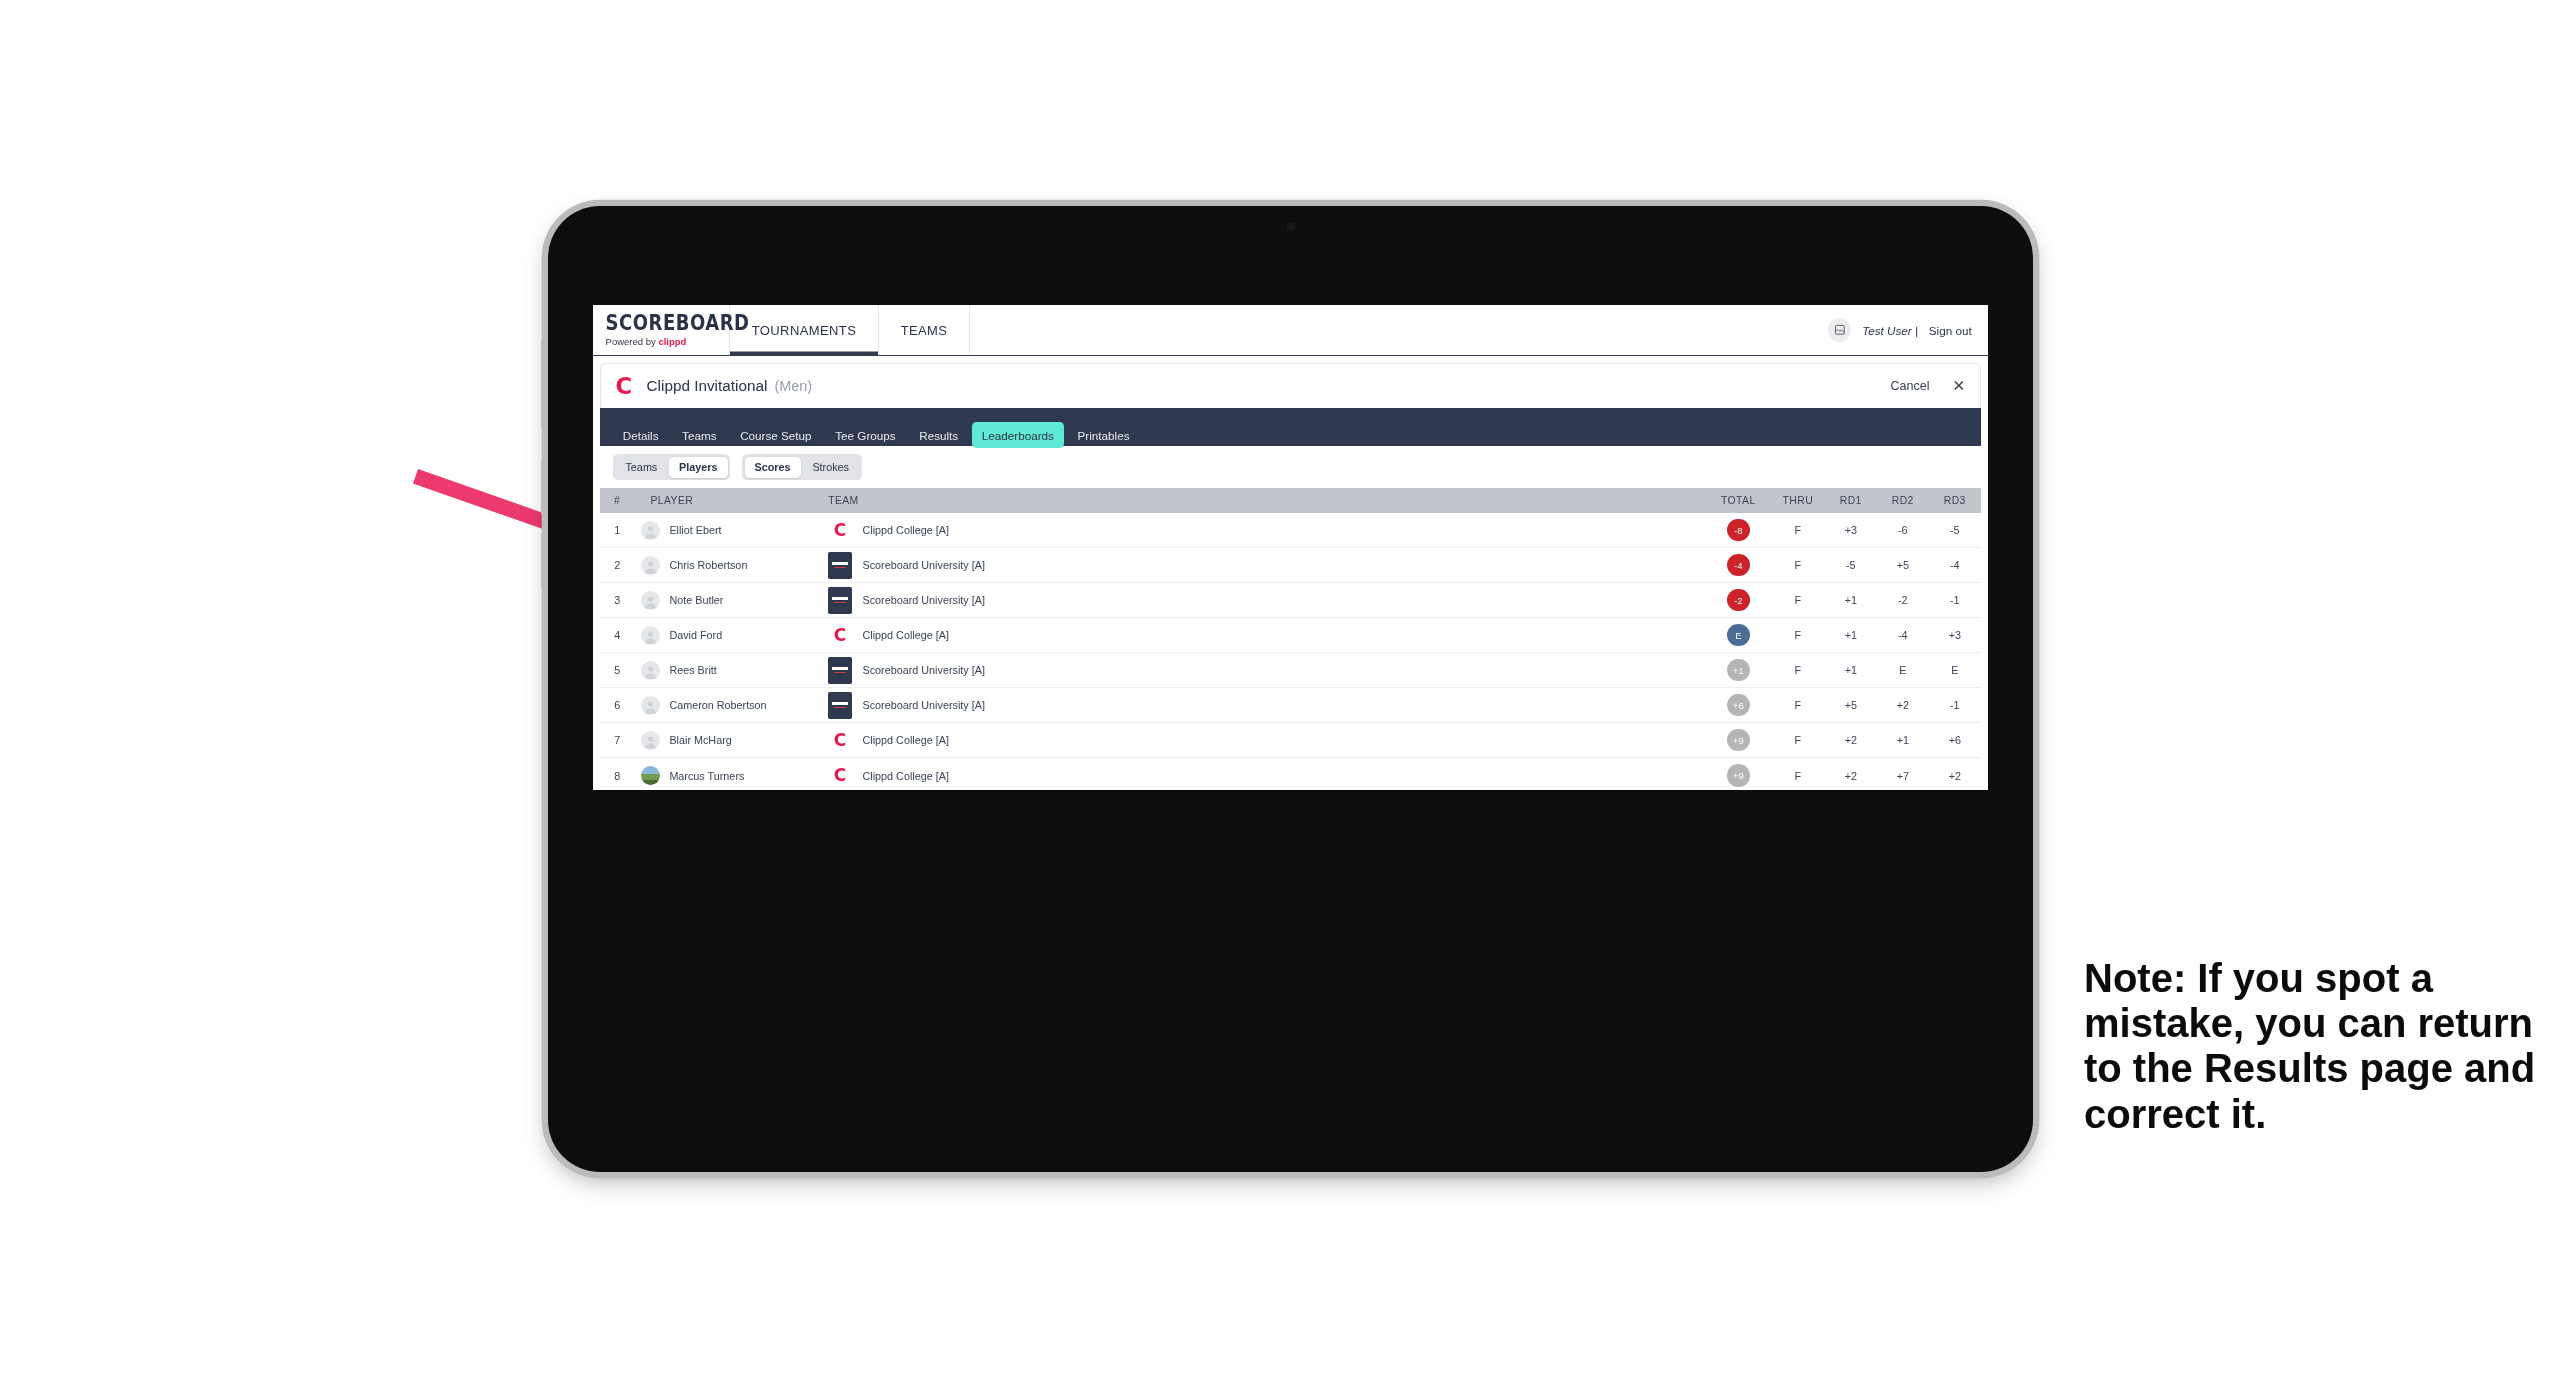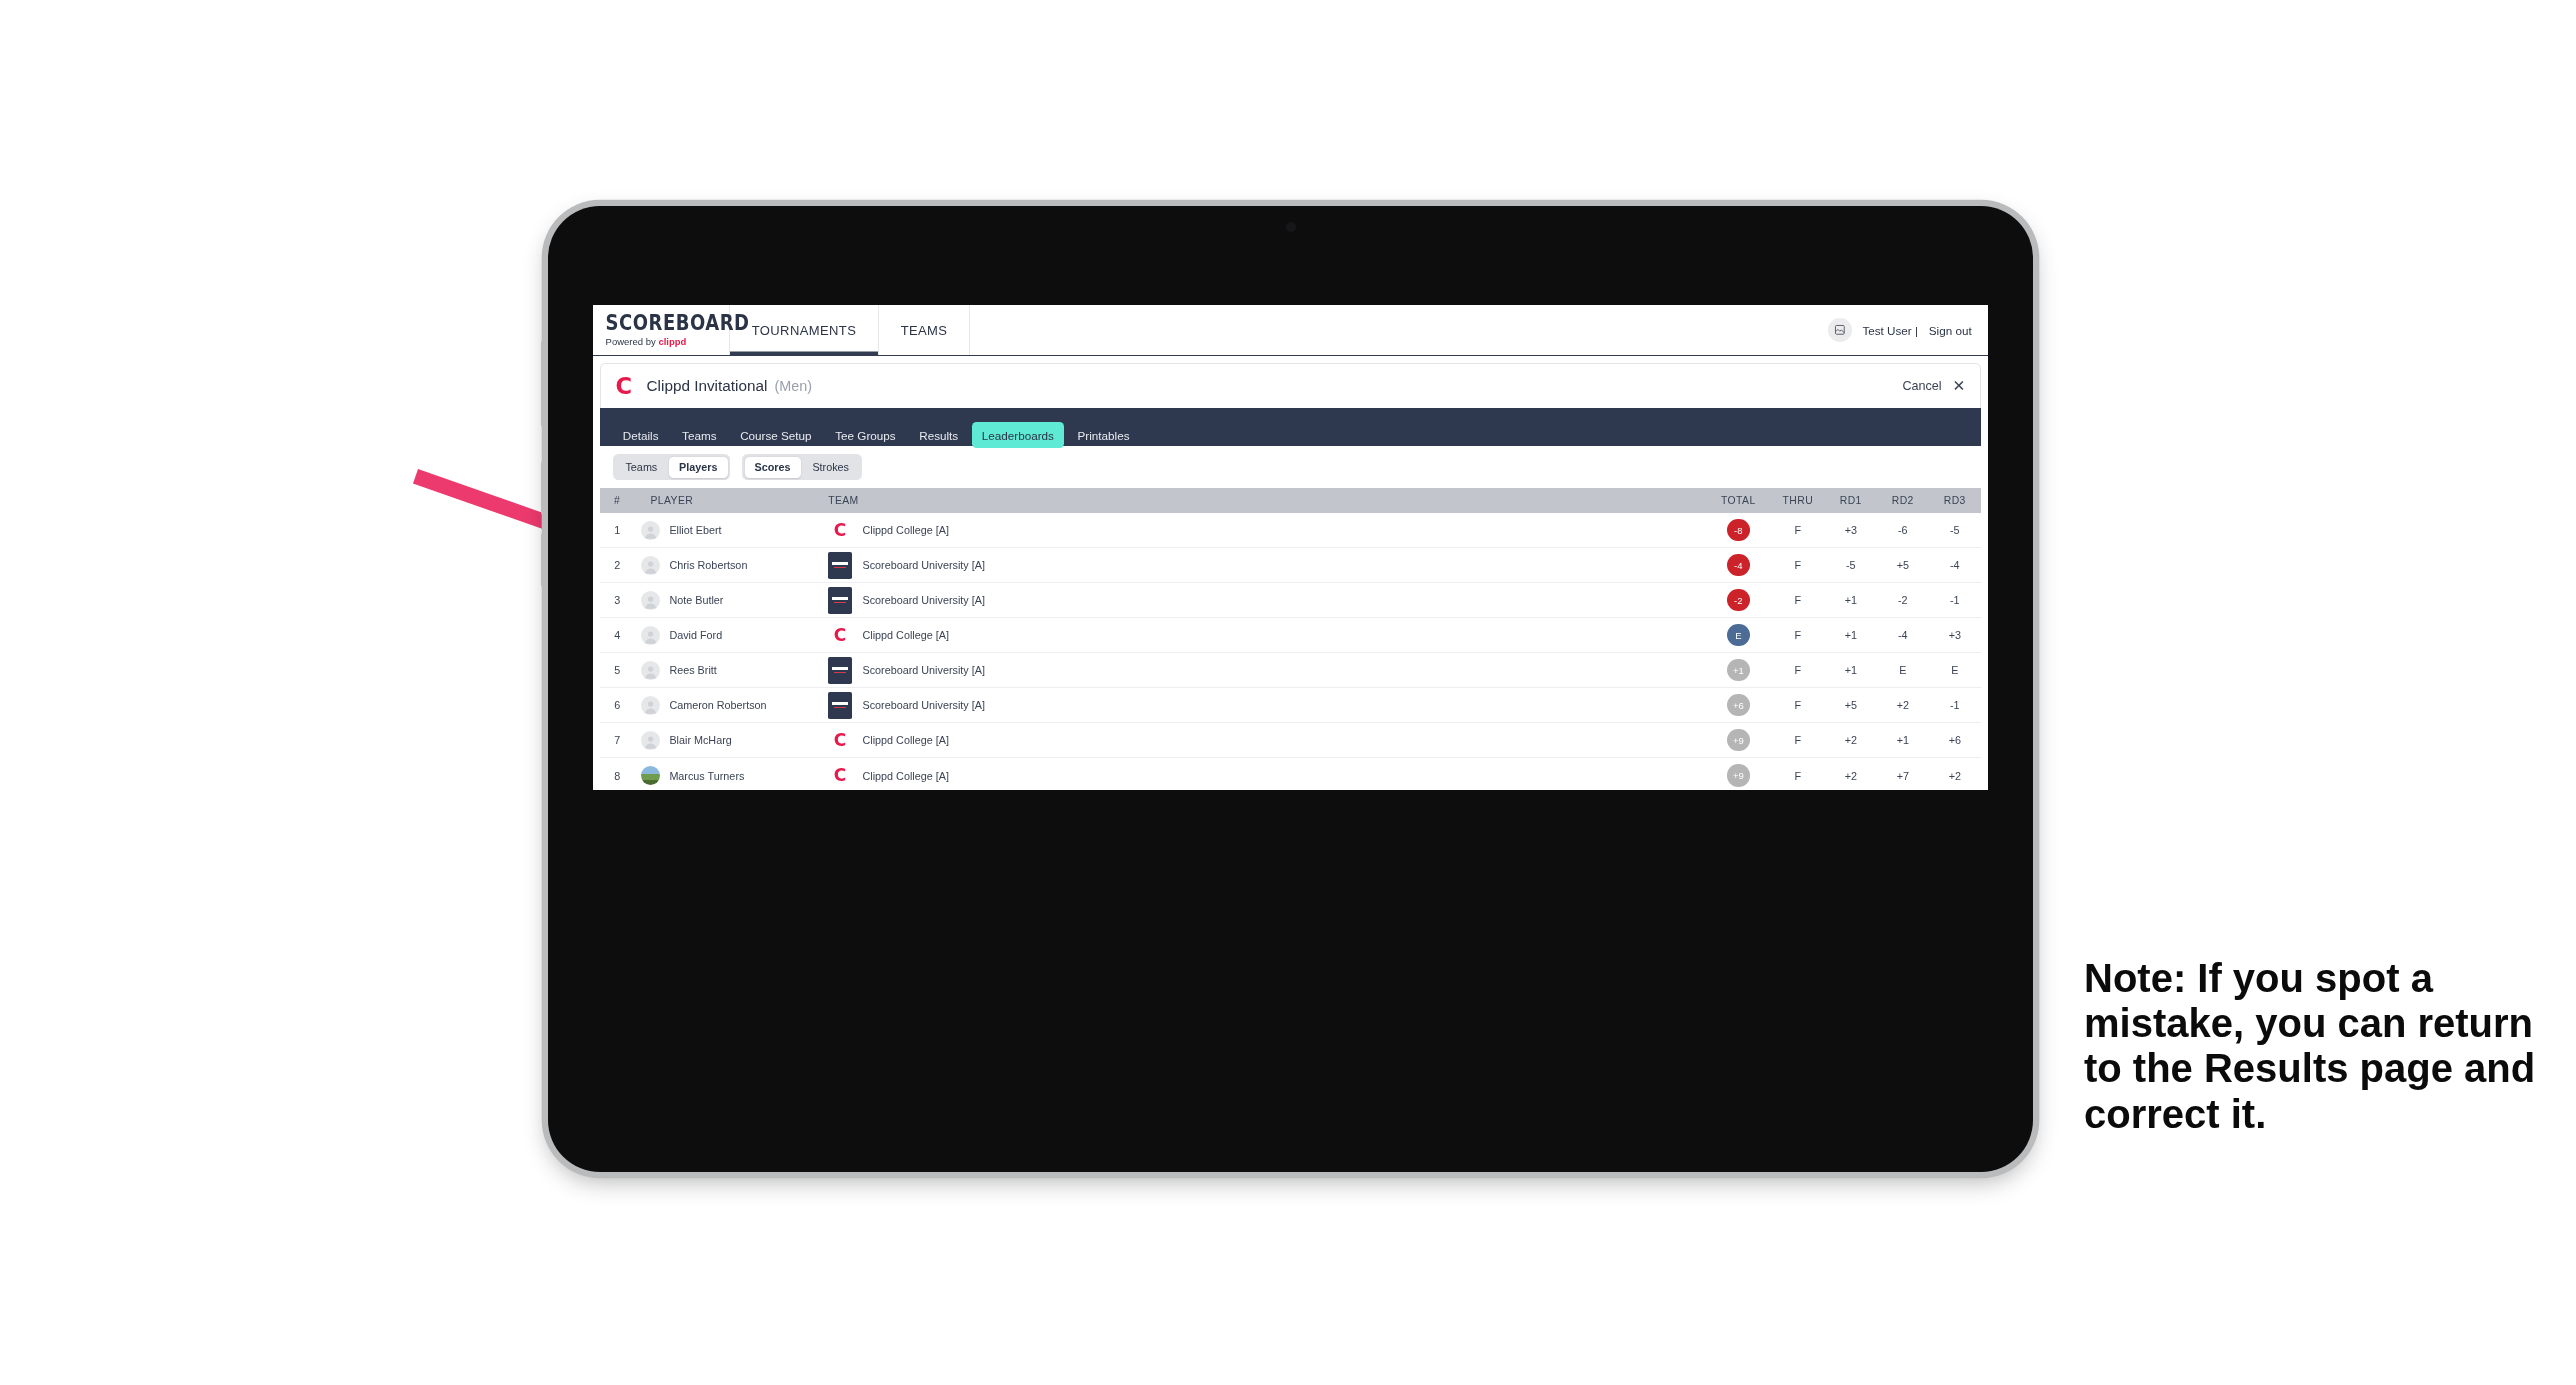--- a/index.html
+++ b/index.html
@@ -83,37 +83,37 @@
   }
   .main-tab.active { box-shadow: inset 0 -3.6px 0 0 #323c50; }
 
   .header-right {
     margin-left:auto; display:flex; align-items:center; gap:10.8px; padding-right:16.3px;
   }
   .avatar-circle {
     width:23.5px; height:23.5px; border-radius:50%; background:#ececee;
     display:flex; align-items:center; justify-content:center; color:#5a5f6a;
   }
-  .hr-user { font-size:11.7px; color:#2b3447; }
+  .hr-user { font-size:11.7px; color:#2b3447;font-style:italic; }
   .hr-signout { font-size:11.7px; color:#2b3447; cursor:pointer; }
 
   
   .tcard {
     margin: 7.2px 7.2px 0 7.2px; background:#fff;
     border:0.9px solid #e3e4e7; border-bottom:none;
     border-radius: 5.4px 5.4px 0 0;
     height: 45px; display:flex; align-items:center; padding: 0 14.4px;
   }
   .c-mark {
     font-family:"DejaVu Sans", sans-serif;
     font-weight:700; font-size:22.6px; color:#E8194B; line-height:1; margin-right:14.4px;
   }
   .t-title { font-size:15.3px; color:#2b3447; }
   .t-gender { font-size:14.4px; color:#9aa0ab; margin-left:7.2px; }
-  .t-cancel { margin-left:auto; font-size:12.6px; color:#3a4355; display:flex; align-items:center; gap:11px; cursor:pointer; }
+  .t-cancel { margin-left:auto; font-size:12.6px; color:#3a4355; display:flex; align-items:center; gap:23px; cursor:pointer; }
   .t-cancel .x { font-size:15.3px; }
 
   
   .subnav {
     margin: 0 7.2px; background:#2e3950; height:38px;
     display:flex; align-items:center; padding-left:12.6px; gap:3.6px;
   }
   .subnav-item {
     font-size:11.7px; color:#e8eaee; padding: 6.3px 10px; border-radius:4.5px; cursor:pointer;margin-top:16px;
   }

